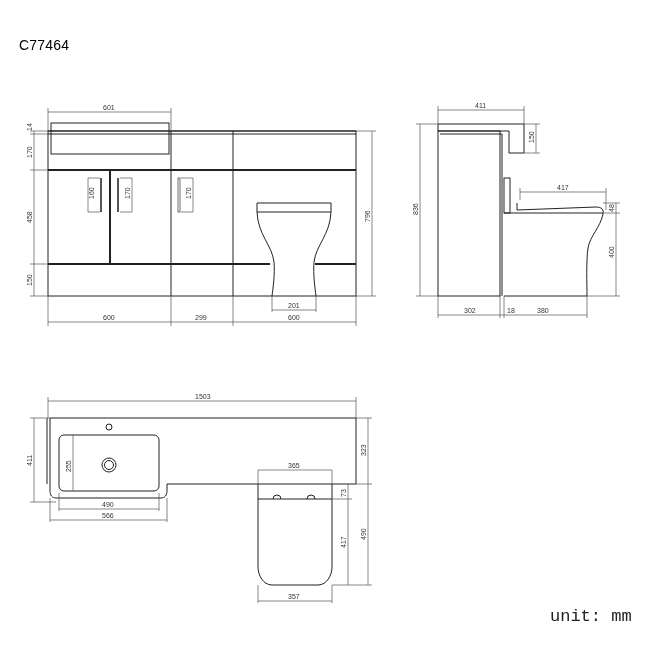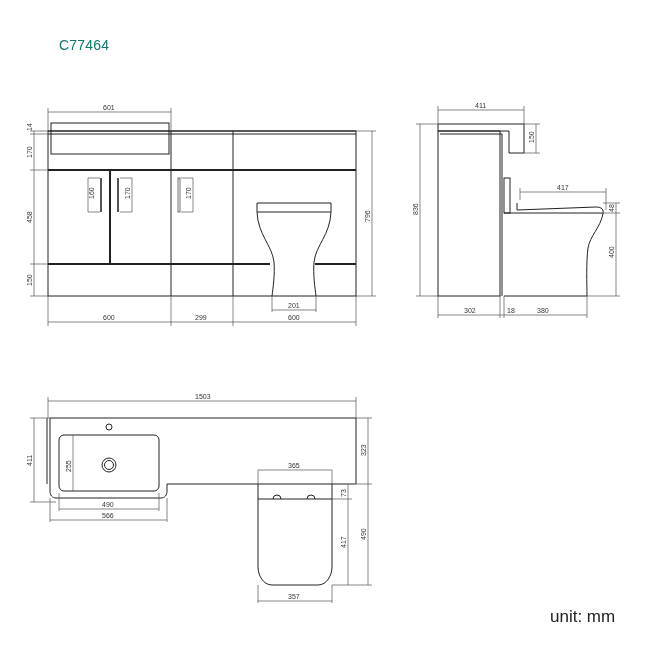--- a/index.html
+++ b/index.html
@@ -1,18 +1,18 @@
 <!DOCTYPE html>
 <html><head>
 <meta charset="utf-8">
 <style>
   html, body { margin: 0; padding: 0; background: #ffffff; }
   body { width: 650px; height: 650px; position: relative; overflow: hidden; font-family: "Liberation Sans", sans-serif; }
-  .code { position: absolute; left: 19px; top: 37px; font-size: 14px; color: #0f766e; letter-spacing: 0.2px; margin-left: 40px; }
-  .unit { position: absolute; left: 550px; top: 607px; font-size: 17px; color: #222; font-family: Liberation Sans, sans-serif; }
+  .code { position: absolute; left: 19px; top: 37px; font-size: 14px; color: #000000; letter-spacing: 0.2px; }
+  .unit { position: absolute; left: 550px; top: 607px; font-size: 17px; color: #222; font-family: Liberation Mono, monospace; }
   svg { position: absolute; left: 0; top: 0; }
   .ln { stroke: #222; fill: none; stroke-width: 1; }
   .th { stroke: #222; fill: none; stroke-width: 2; }
   .dm { stroke: #555; fill: none; stroke-width: 0.7; }
   .dt { font-family: "Liberation Sans", sans-serif; font-size: 7px; fill: #333; }
 </style>
 </head>
 <body>
 
 <div class="code">C77464</div>

